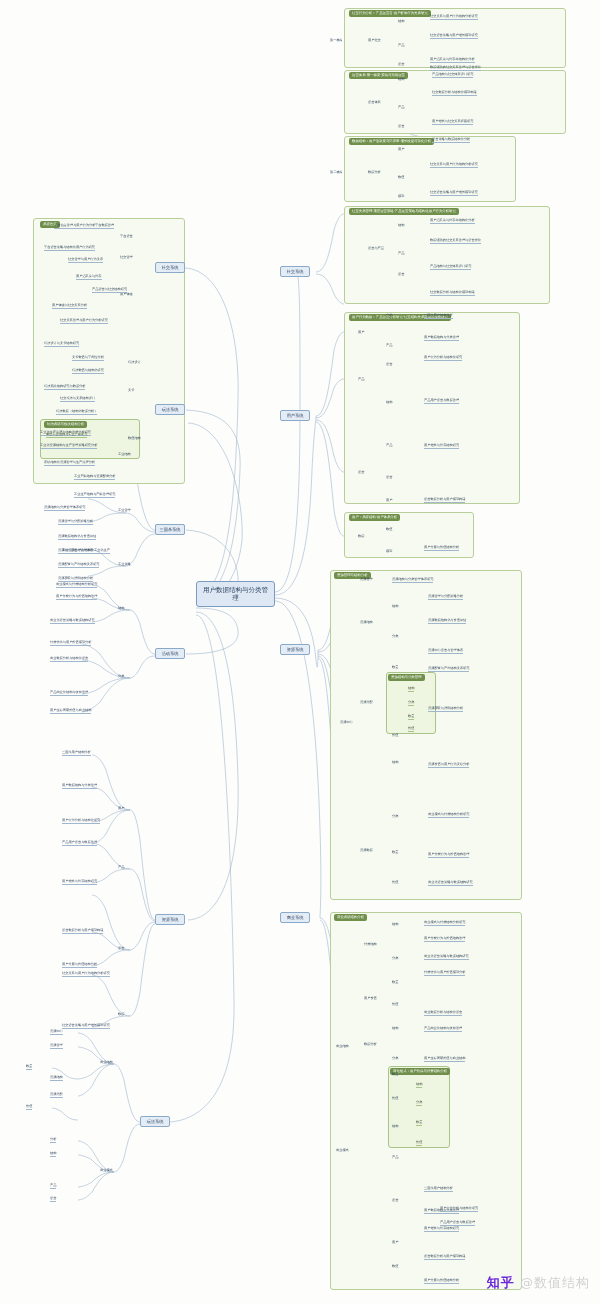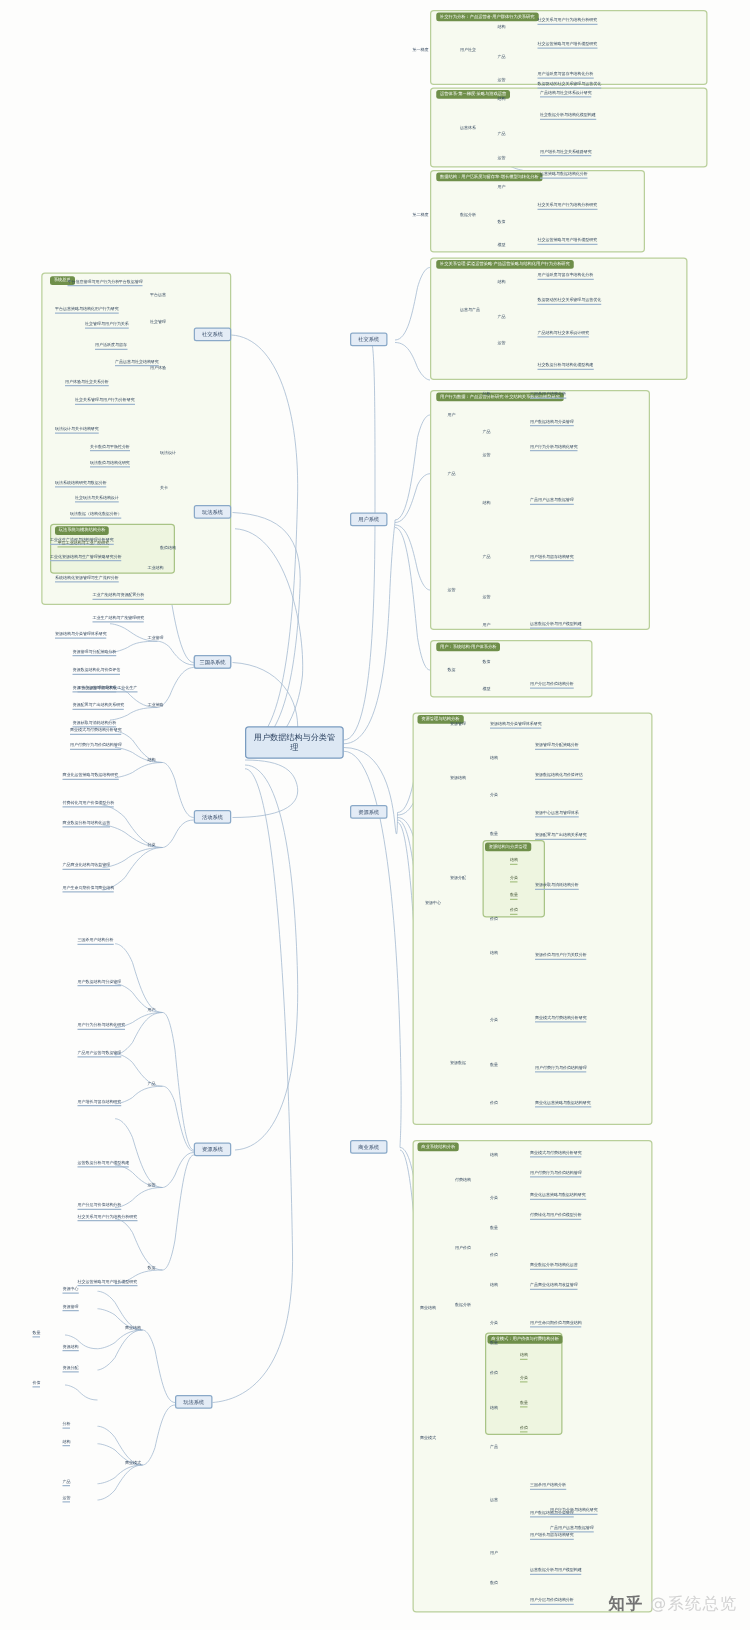--- a/index.html
+++ b/index.html
@@ -85,21 +85,21 @@
 
   
   .watermark{
     position:absolute;
     right:10px;bottom:12px;
     font-size:13px;
     color:#d2d2d2;
     letter-spacing:1px;
     white-space:nowrap;
   }
-  .wm-logo{color:#737373;font-weight:bold;}
+  .wm-logo{color:#6d28d9;font-weight:bold;}
 </style>
 </head>
 <body>
 
 <div id="canvas">
   <svg class="links" viewBox="0 0 600 1304">
     <g fill="none" stroke="#9fb6cd" stroke-width="0.6">
 
       <path d="M275,592 C300,592 300,460 300,400 C300,330 300,280 297,272"></path>
       <path d="M275,595 C305,595 310,520 312,470 C314,430 316,420 316,416"></path>
@@ -553,15 +553,15 @@
   <div class="leaf" style="left:424px;top:1186px;">三国杀用户结构分析</div>
   <div class="leaf" style="left:424px;top:1208px;">用户数据结构与分类管理</div>
   <div class="leaf" style="left:440px;top:1206px;">用户行为分析与结构化研究</div>
   <div class="leaf" style="left:440px;top:1220px;">产品用户运营与数据管理</div>
   <div class="leaf" style="left:424px;top:1226px;">用户增长与留存结构研究</div>
   <div class="leaf" style="left:424px;top:1254px;">运营数据分析与用户模型构建</div>
   <div class="leaf" style="left:424px;top:1278px;">用户分层与价值结构分析</div>
 
   <div class="watermark">
     <span class="wm-logo">知乎</span>
-    <span>@系统总览</span>
+    <span>@数值结构</span>
   </div>
 </div>
 
 </body></html>

